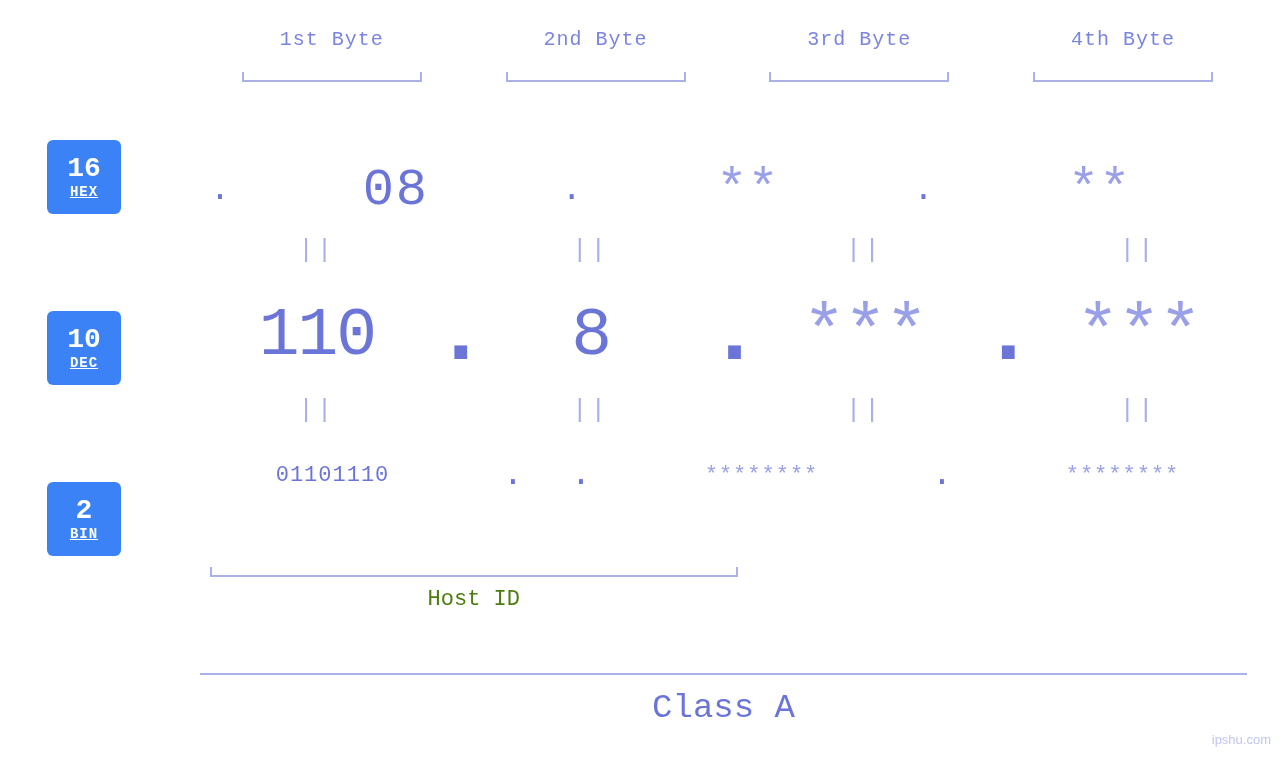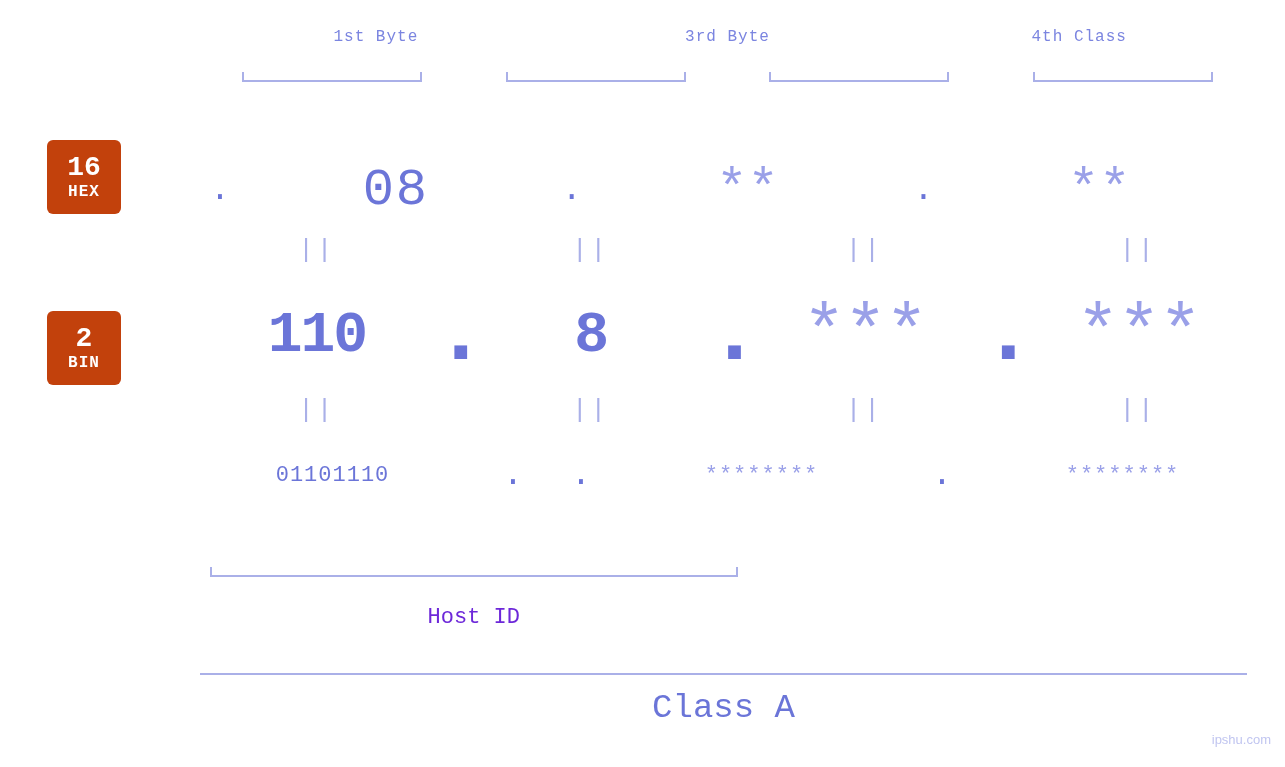--- a/index.html
+++ b/index.html
@@ -29,21 +29,21 @@
     .byte-labels {
       display: flex;
       position: absolute;
       top: 28px;
       left: 200px;
       right: 30px;
     }
     .byte-label {
       flex: 1;
       text-align: center;
-      font-size: 16px;
+      font-size: 20px;
       color: #7b85e0;
       font-family: 'Courier New', Courier, monospace;
       font-weight: 400;
       letter-spacing: 1px;
     }
 
     
     .bracket-lines {
       position: absolute;
       top: 80px;
@@ -87,37 +87,38 @@
       position: absolute;
       left: 47px;
       top: 140px;
       display: flex;
       flex-direction: column;
       gap: 97px;
     }
     .badge {
       width: 74px;
       height: 74px;
-      background: #c2410c;
+      background: #3b82f6;
       border-radius: 6px;
       display: flex;
       flex-direction: column;
       align-items: center;
       justify-content: center;
       color: white;
     }
     .badge-num {
       font-size: 28px;
       font-weight: bold;
       line-height: 1.1;
     }
     .badge-label {
-      font-size: 16px;
+      font-size: 14px;
       font-weight: bold;
       letter-spacing: 1px;
+      text-decoration: underline;
     }
 
     
     .rows-container {
       position: absolute;
       top: 130px;
       left: 200px;
       right: 30px;
     }
 
@@ -157,22 +158,22 @@
       font-size: 52px;
       font-weight: 400;
       letter-spacing: 2px;
     }
     .hex-masked {
       font-size: 52px;
       color: #9aa0e8;
     }
 
     .dec-value {
-      font-size: 58px;
-      font-weight: bold;
+      font-size: 68px;
+      font-weight: normal;
       letter-spacing: -2px;
     }
     .dec-dot {
       font-size: 90px;
       font-weight: bold;
       line-height: 1;
       color: #6b75d8;
     }
     .dec-masked {
       font-size: 72px;
@@ -278,23 +279,23 @@
       content: '';
       position: absolute;
       right: 0;
       bottom: 0;
       width: 2px;
       height: 10px;
       background: #aab0e8;
     }
     .host-label {
       text-align: center;
-      margin-top: 28px;
+      margin-top: 10px;
       font-size: 22px;
-      color: #6d28d9;
+      color: #4d7c0f;
       font-family: 'Courier New', Courier, monospace;
     }
 
     
     .class-section {
       position: absolute;
       bottom: 40px;
       left: 200px;
       right: 38px;
     }
@@ -326,22 +327,23 @@
       color: #6b75d8;
     }
   </style>
 </head>
 <body>
 
 <div class="main-container">
 
   <div class="byte-labels">
     <div class="byte-label">1st Byte</div>
+    <div class="byte-label">2nd Byte</div>
     <div class="byte-label">3rd Byte</div>
-    <div class="byte-label">4th Class</div>
+    <div class="byte-label">4th Byte</div>
   </div>
 
   <div class="bracket-lines">
     <div class="bracket-line">
         <div class="line"></div>
       </div>
     <div class="bracket-line">
         <div class="line"></div>
       </div>
     <div class="bracket-line">
@@ -351,20 +353,24 @@
         <div class="line"></div>
       </div>
   </div>
 
   <div class="badges">
     <div class="badge">
       <span class="badge-num">16</span>
       <span class="badge-label">HEX</span>
     </div>
     <div class="badge">
+      <span class="badge-num">10</span>
+      <span class="badge-label">DEC</span>
+    </div>
+    <div class="badge">
       <span class="badge-num">2</span>
       <span class="badge-label">BIN</span>
     </div>
   </div>
 
   <div class="rows-container">
 
     <div class="ip-row hex-row">
       <div class="dot-cell">
         <span class="sep-dot-small">.</span>

